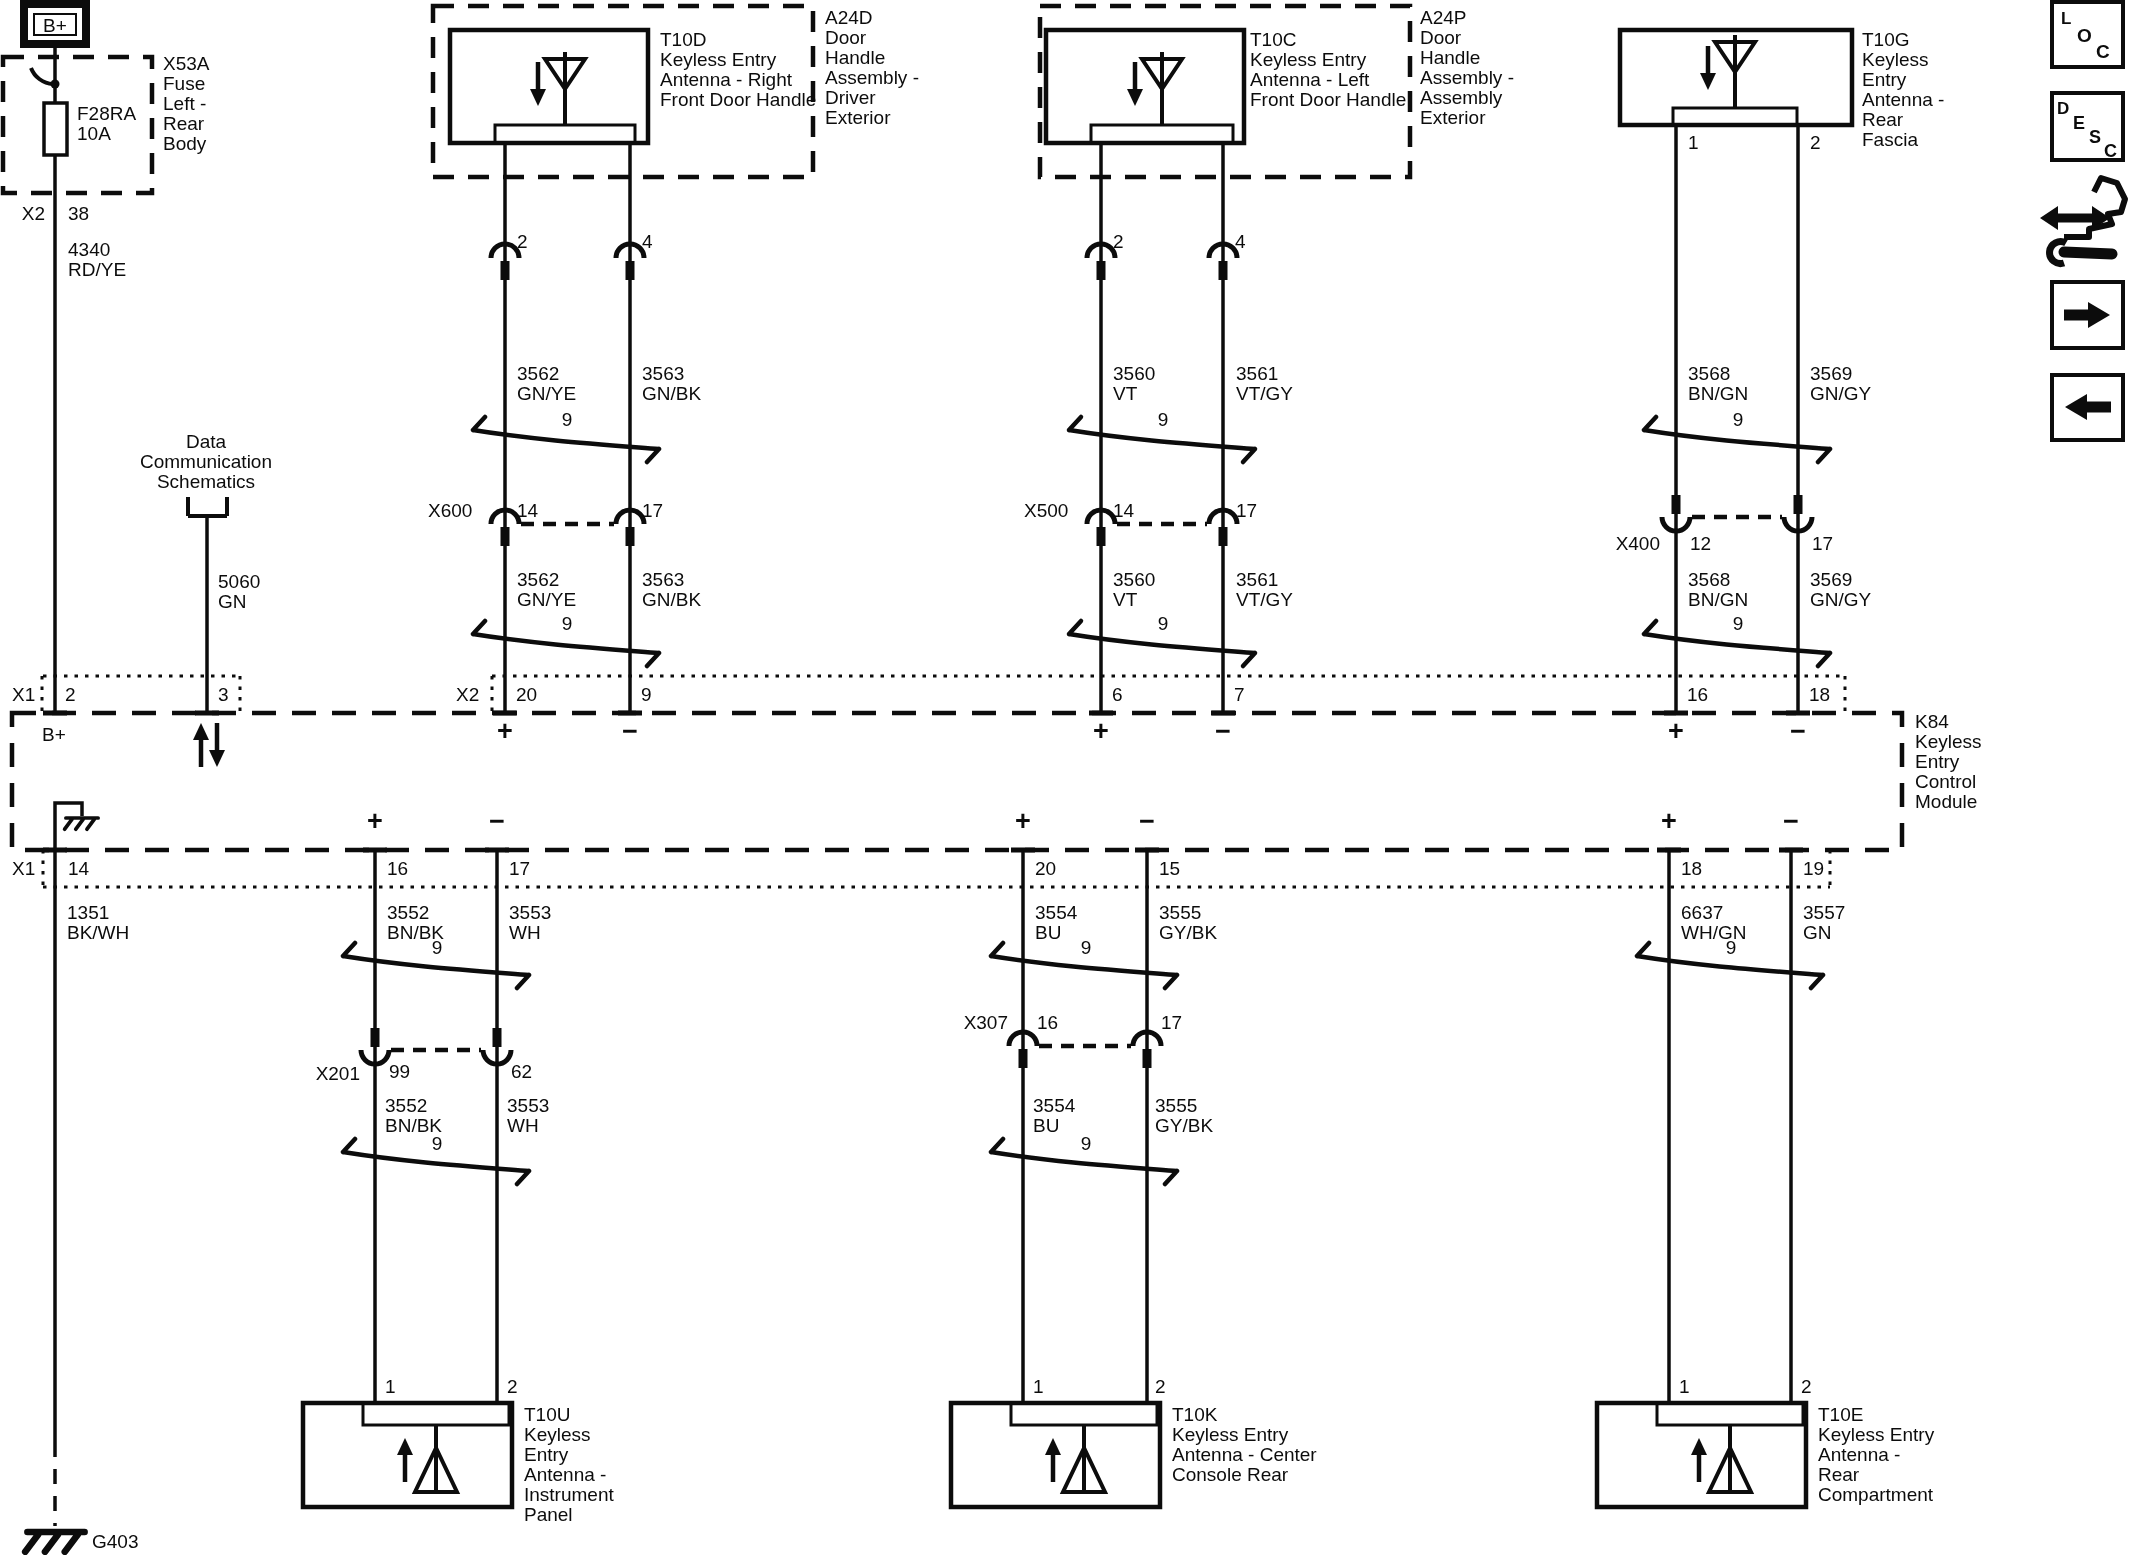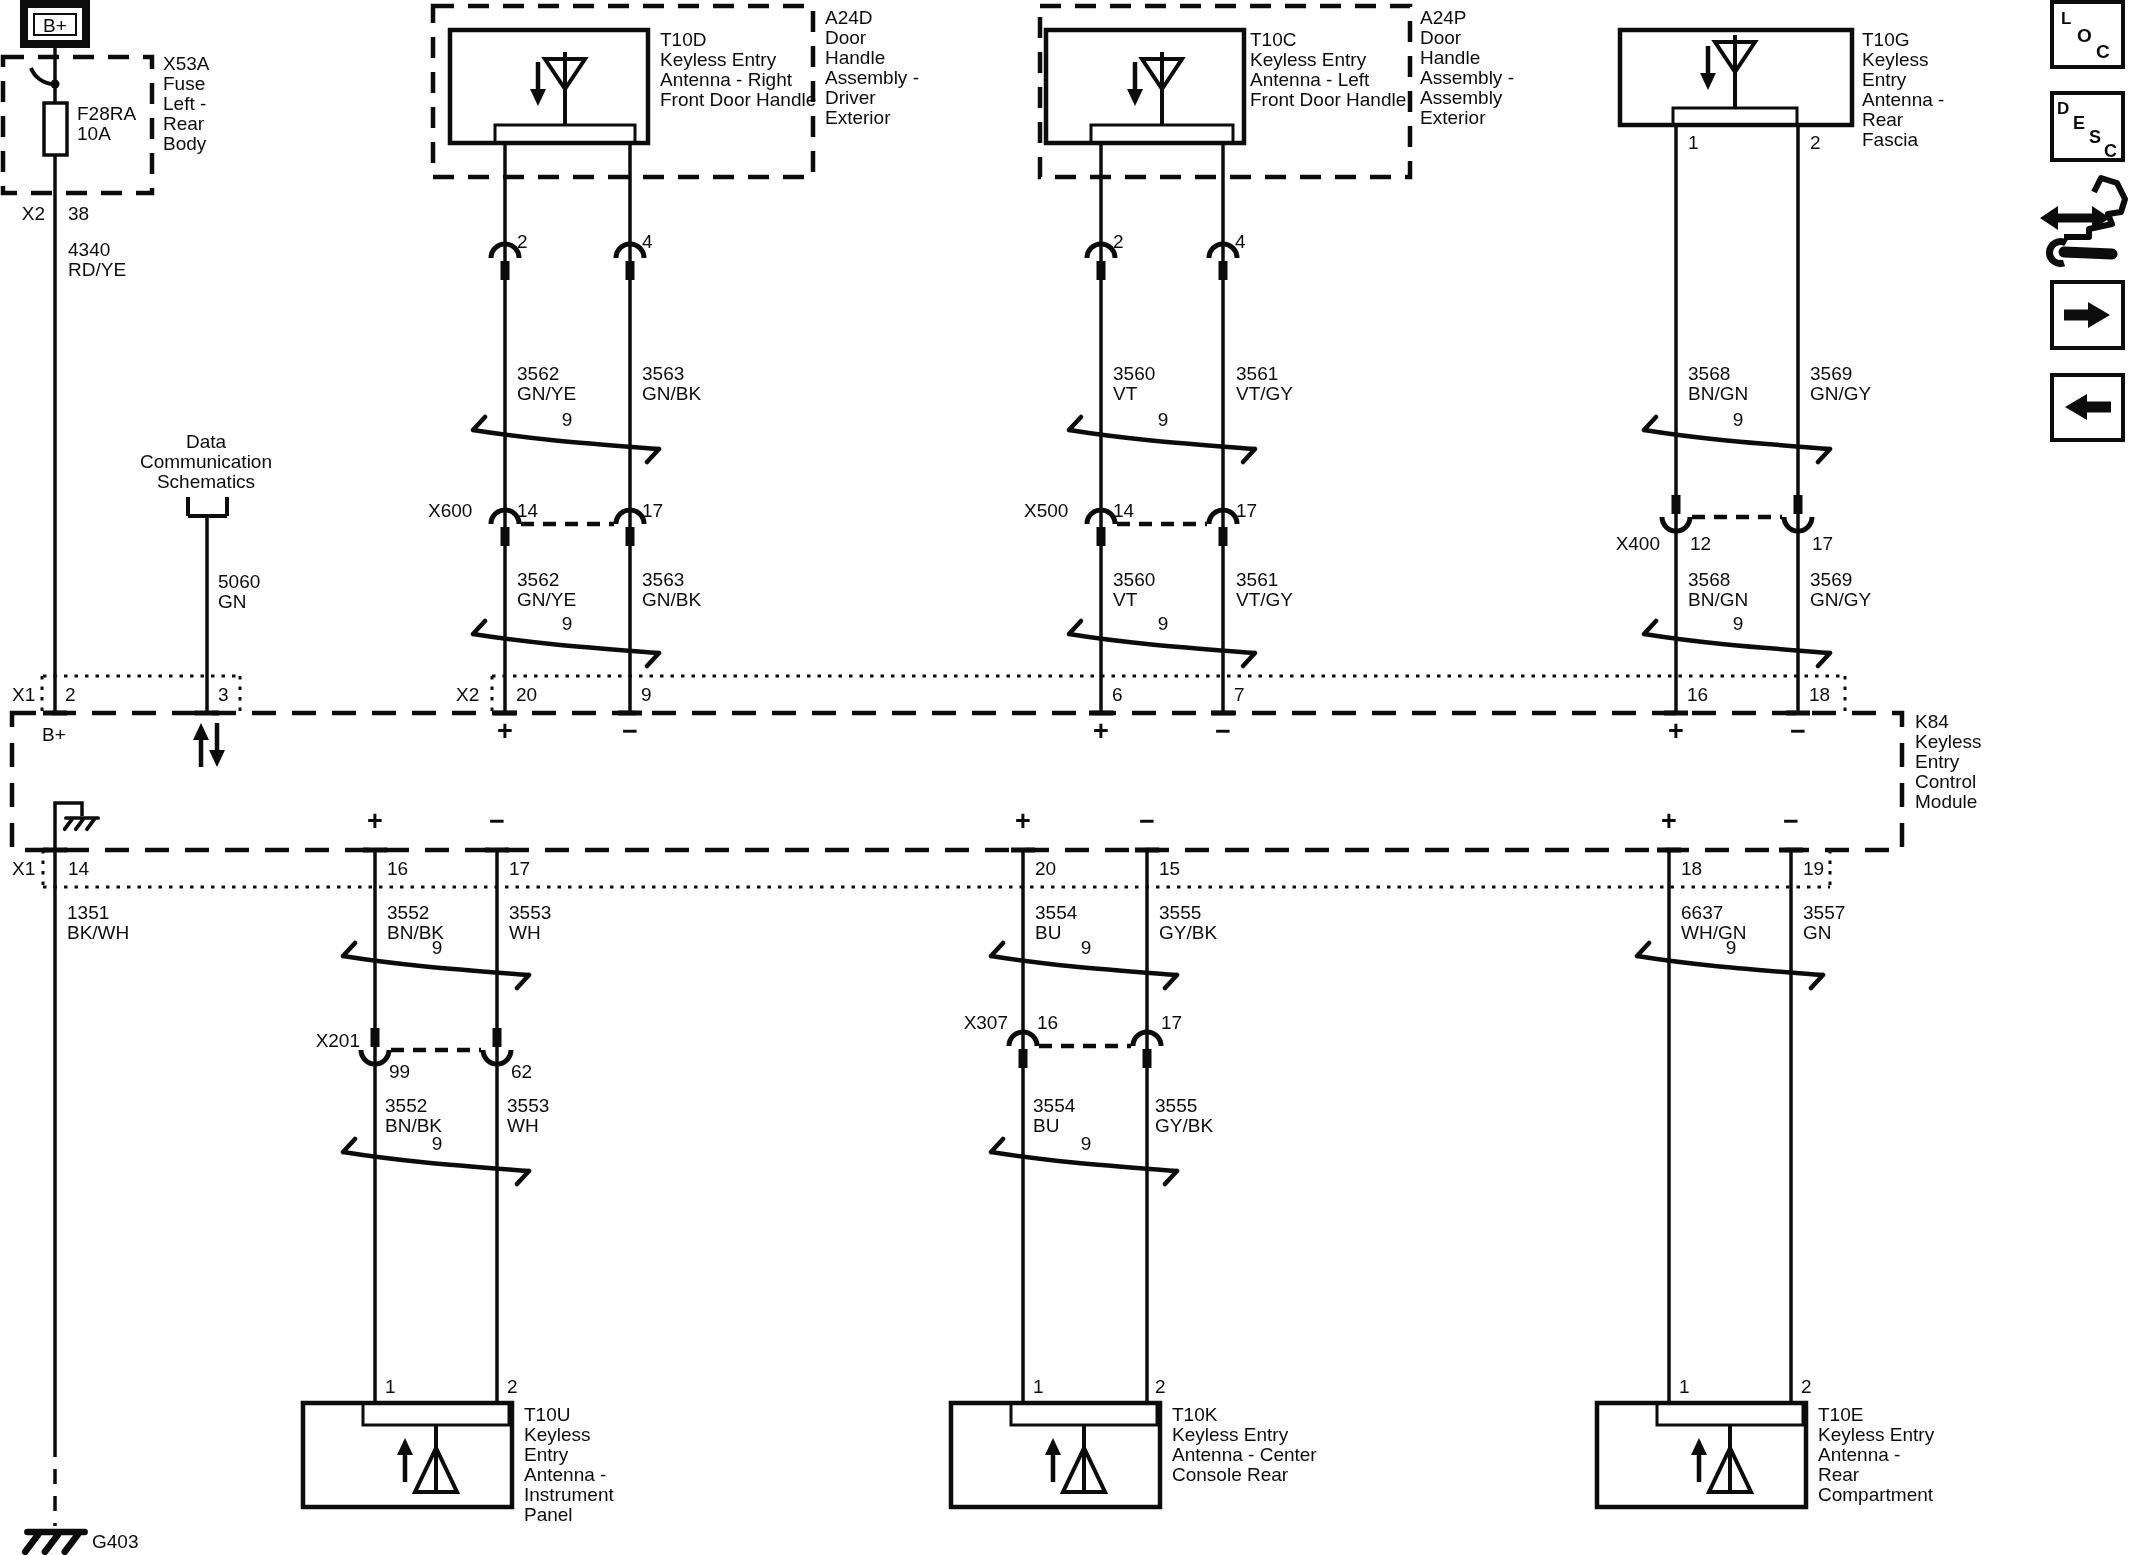--- a/index.html
+++ b/index.html
@@ -336,21 +336,21 @@
 
 <span class="lbl" style="left:67px;top:903px">1351</span>
 <span class="lbl" style="left:67px;top:923px">BK/WH</span>
 <span class="lbl" style="left:92px;top:1532px">G403</span>
 
 <span class="lbl" style="left:387px;top:903px">3552</span>
 <span class="lbl" style="left:387px;top:923px">BN/BK</span>
 <span class="lbl" style="left:509px;top:903px">3553</span>
 <span class="lbl" style="left:509px;top:923px">WH</span>
 <span class="lbl c" style="left:437px;top:938px">9</span>
-<span class="lbl r" style="left:360px;top:1031px">X201</span>
+<span class="lbl r" style="left:360px;top:1064px">X201</span>
 <span class="lbl" style="left:389px;top:1062px">99</span>
 <span class="lbl" style="left:511px;top:1062px">62</span>
 <span class="lbl" style="left:385px;top:1096px">3552</span>
 <span class="lbl" style="left:385px;top:1116px">BN/BK</span>
 <span class="lbl" style="left:507px;top:1096px">3553</span>
 <span class="lbl" style="left:507px;top:1116px">WH</span>
 <span class="lbl c" style="left:437px;top:1134px">9</span>
 <span class="lbl" style="left:385px;top:1377px">1</span>
 <span class="lbl" style="left:507px;top:1377px">2</span>
 <span class="lbl" style="left:524px;top:1405px">T10U</span>

